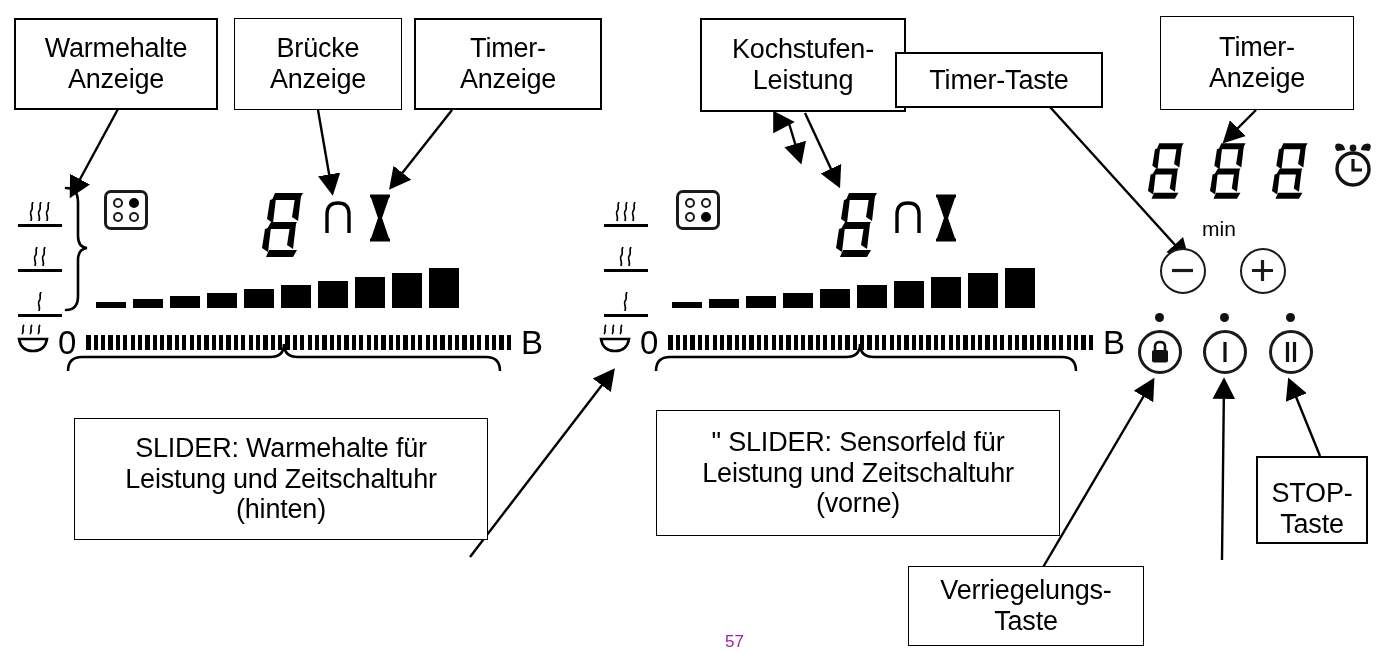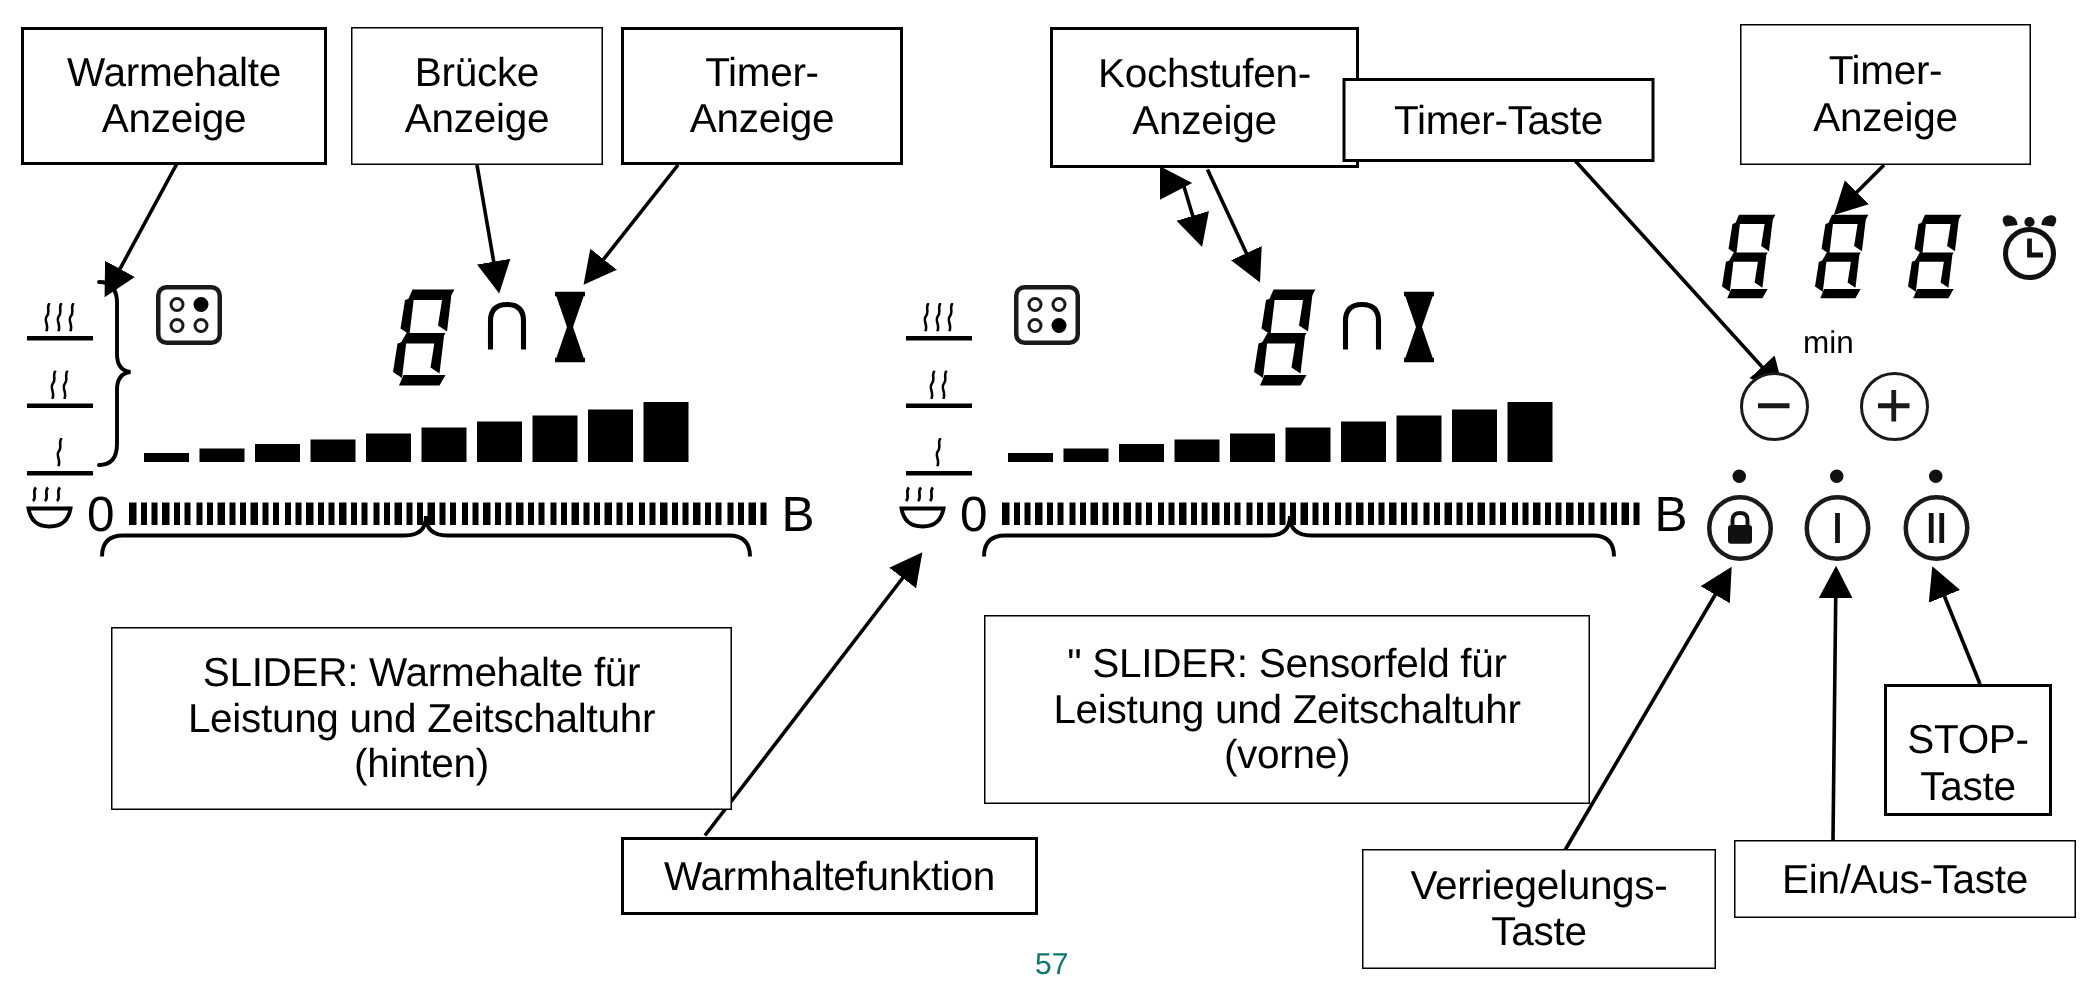--- a/index.html
+++ b/index.html
@@ -184,22 +184,23 @@
   .ctl-dot {
     position: absolute;
     width: 9px; height: 9px;
     border-radius: 50%;
     background: #111;
   }
   .clock-icon { position: absolute; }
 
   .page-num {
     position: absolute;
-    font-size: 20px;
-    color: #0f766e;
+    font-size: 17px;
+    color: #a21caf;
+    margin-left: 35px;
   }
 </style>
 </head>
 <body>
 
 <div id="stage">
 
   <svg id="lines" viewBox="0 0 1392 654" xmlns="http://www.w3.org/2000/svg">
     <defs>
       <marker id="ah" markerWidth="11" markerHeight="11" refX="7" refY="5.5" orient="auto" markerUnits="strokeWidth">
@@ -251,21 +252,21 @@
 Anzeige</span>
   </div>
 
   <div class="label-box" style="left:414px; top:18px; width:188px; height:92px;">
     <span class="txt">Timer-
 Anzeige</span>
   </div>
 
   <div class="label-box" style="left:700px; top:18px; width:206px; height:94px;">
     <span class="txt">Kochstufen-
-Anzeige</span>
+Leistung</span>
   </div>
 
   <div class="label-box" style="left:895px; top:52px; width:208px; height:56px;">
     <span class="txt">Timer-Taste</span>
   </div>
 
   <div class="label-box thin" style="left:1160px; top:16px; width:194px; height:94px;">
     <span class="txt">Timer-
 Anzeige</span>
   </div>
@@ -705,32 +706,26 @@
 Leistung und Zeitschaltuhr
 (hinten)</span>
   </div>
 
   <div class="label-box thin" style="left:656px; top:410px; width:404px; height:126px; font-size:27px;">
     <span class="txt">" SLIDER: Sensorfeld für
 Leistung und Zeitschaltuhr
 (vorne)</span>
   </div>
 
-  <div class="label-box" style="left:414px; top:558px; width:278px; height:52px;">
-    <span class="txt">Warmhaltefunktion</span>
-  </div>
 
   <div class="label-box thin" style="left:908px; top:566px; width:236px; height:80px;">
     <span class="txt">Verriegelungs-
 Taste</span>
   </div>
 
-  <div class="label-box thin" style="left:1156px; top:560px; width:228px; height:52px;">
-    <span class="txt">Ein/Aus-Taste</span>
-  </div>
 
   <div class="label-box" style="left:1256px; top:456px; width:112px; height:88px;align-items:flex-end;">
     <span class="txt">STOP-
 Taste</span>
   </div>
 
   <div class="page-num" style="left:690px; top:632px;">57</div>
 
 </div>
 

